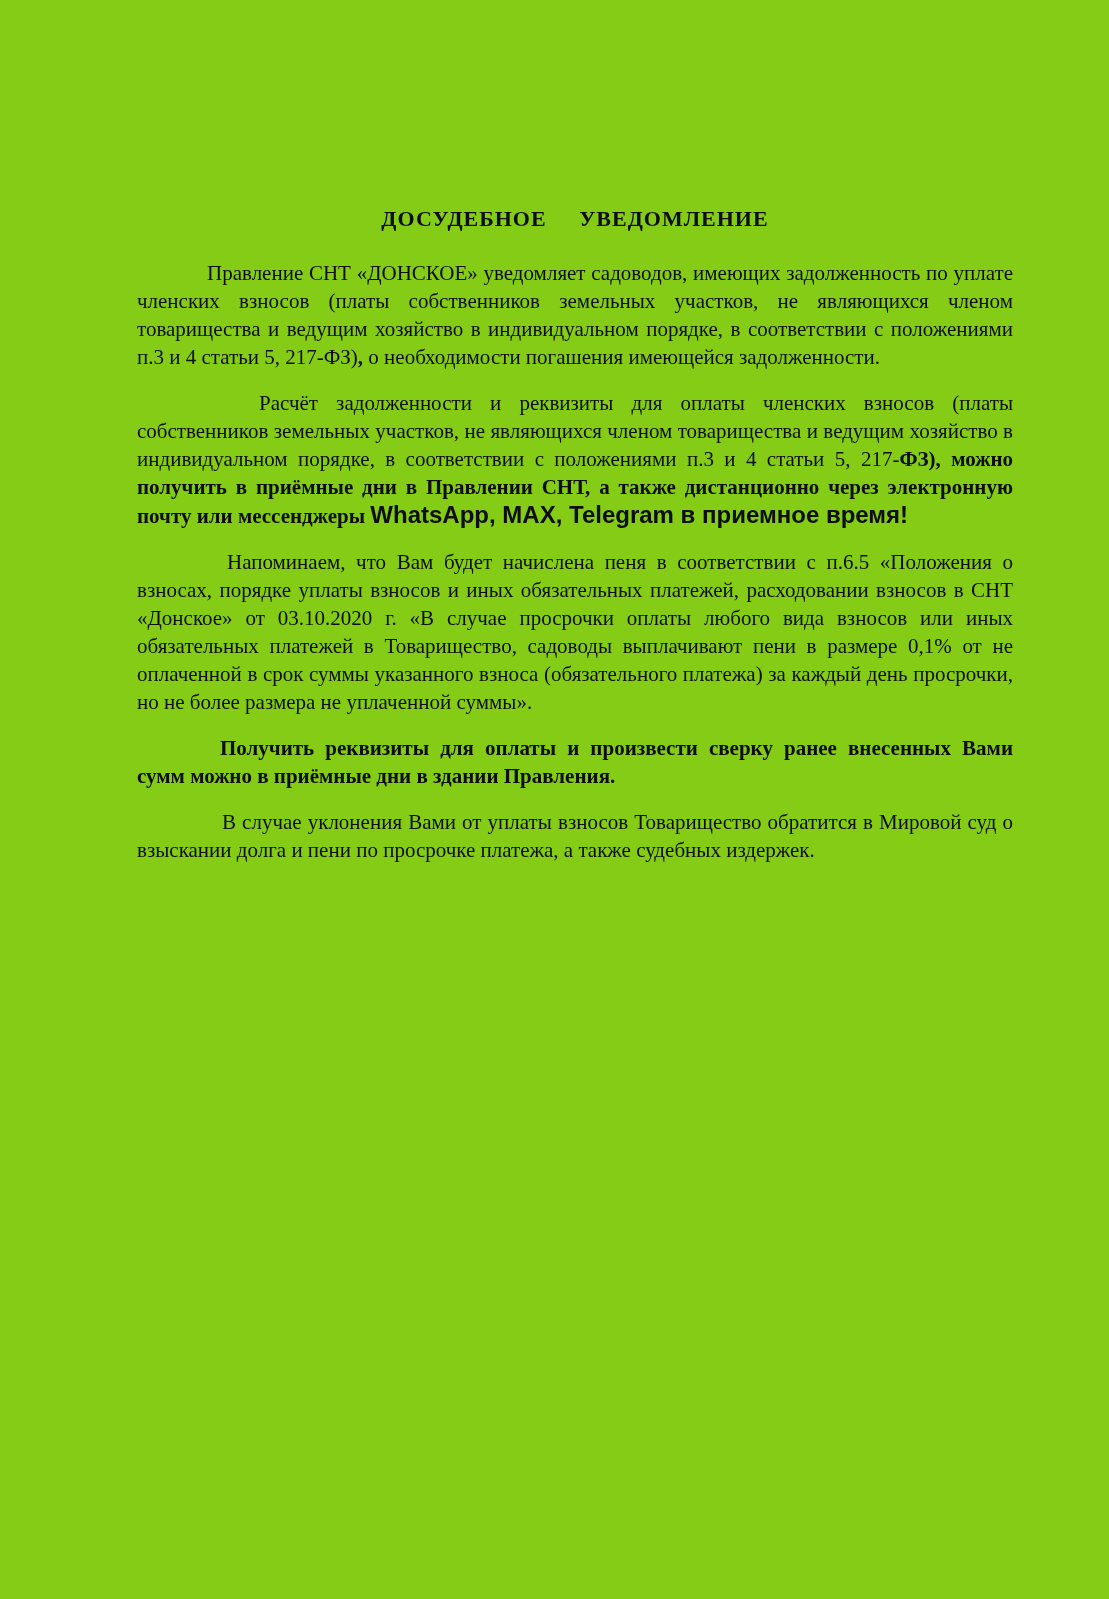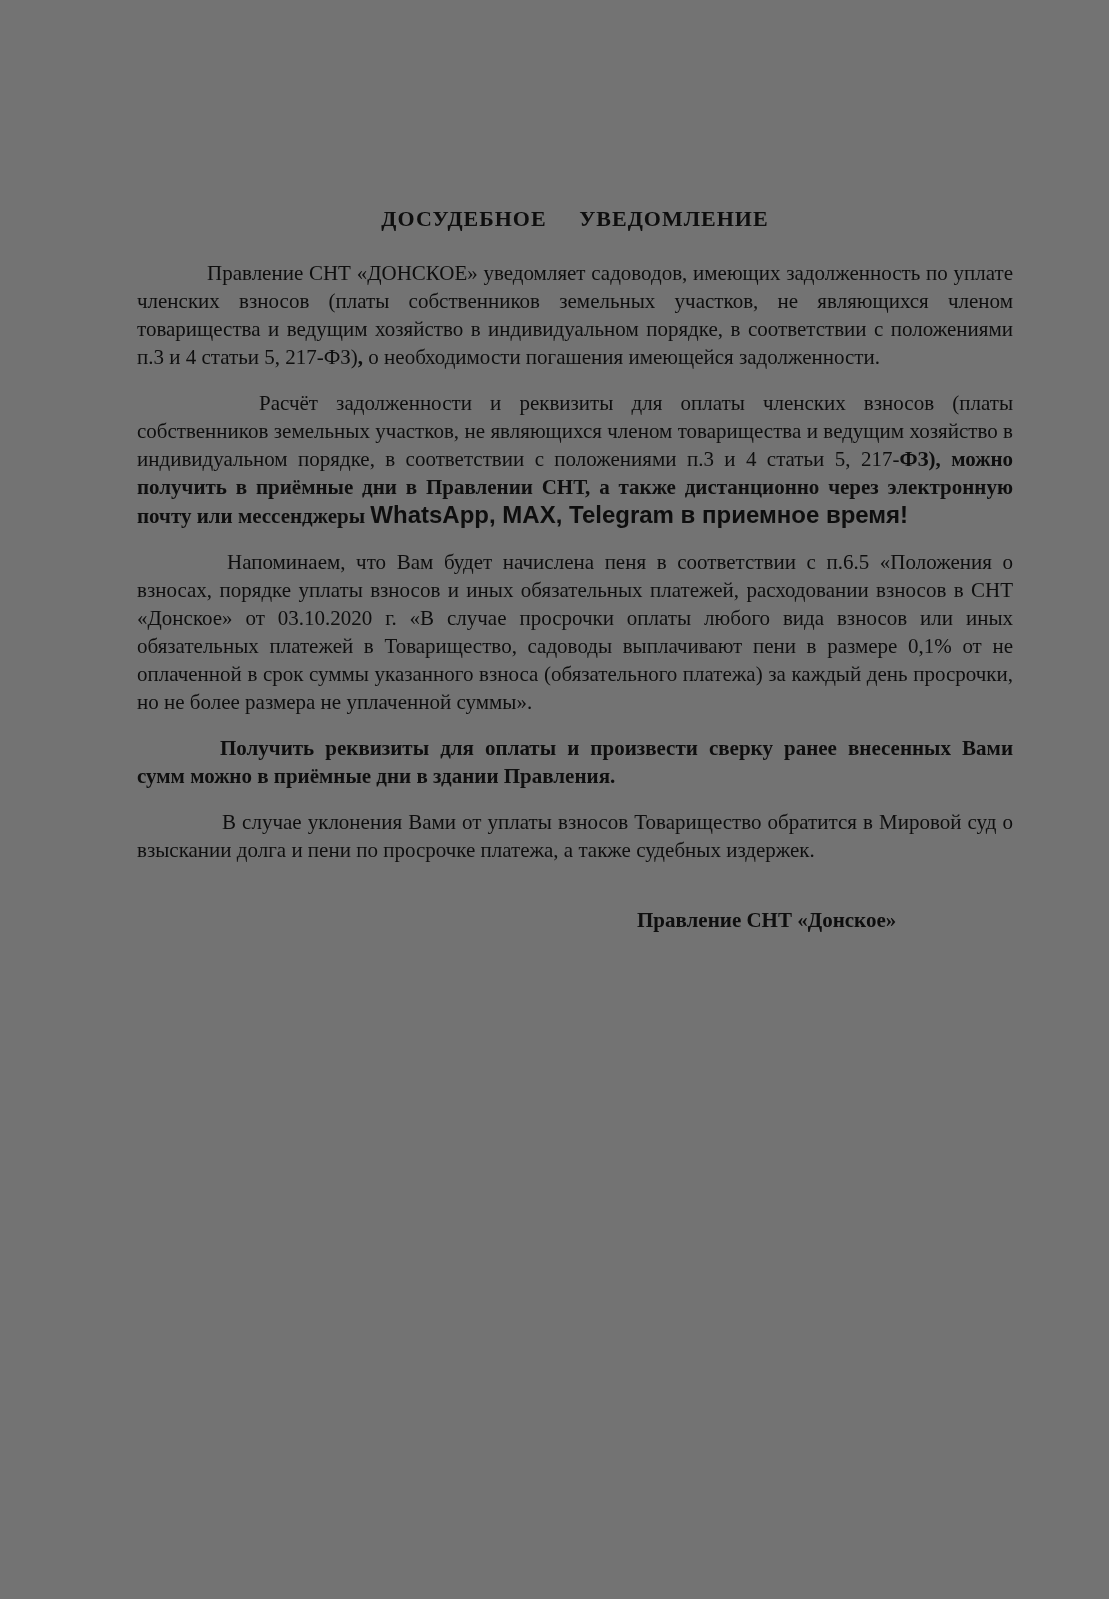--- a/index.html
+++ b/index.html
@@ -4,21 +4,21 @@
 <style>
   html, body {
     margin: 0;
     padding: 0;
     background: #ffffff;
   }
   .page {
     position: relative;
     width: 1109px;
     height: 1599px;
-    background: #737373;
+    background: #84cc16;
     color: #0e0e0e;
     font-family: "Liberation Serif", "DejaVu Serif", serif;
     font-size: 21px;
     line-height: 28px;
     overflow: hidden;
   }
   .content {
     padding-top: 205px;
     margin-left: 137px;
     width: 876px;
@@ -70,16 +70,15 @@
 
 
     <p class="para indent-3"><span>Расчёт задолженности и реквизиты для оплаты членских взносов (платы собственников земельных участков, не являющихся членом товарищества и ведущим хозяйство в индивидуальном порядке, в соответствии с положениями п.3 и 4 статьи 5, 217-</span><span class="b">ФЗ), можно получить в приёмные дни в Правлении СНТ, а также дистанционно через электронную почту или мессенджеры </span><span class="sans">WhatsApp, MAX, Telegram в </span><span class="sans u">приемное время!</span></p>
 
     <p class="para indent-4"><span>Напоминаем, что Вам будет начислена пеня в соответствии с п.6.5 «Положения о взносах, порядке уплаты взносов и иных обязательных платежей, расходовании взносов в СНТ «Донское» от 03.10.2020 г. «В случае просрочки оплаты любого вида взносов или иных обязательных платежей в Товарищество, садоводы выплачивают пени в размере 0,1% от не оплаченной в срок суммы указанного взноса (обязательного платежа) за каждый день просрочки, но не более размера не уплаченной суммы».</span></p>
 
     <p class="para indent-6"><span class="b">Получить реквизиты для оплаты и произвести сверку ранее внесенных Вами сумм можно в приёмные дни в здании Правления.</span></p>
 
     <p class="para indent-5"><span>В случае уклонения Вами от уплаты взносов Товарищество обратится в Мировой суд о взыскании долга и пени по просрочке платежа, а также судебных издержек.</span></p>
 
-    <div class="signature">Правление СНТ «Донское»</div>
 
   </div>
 </div>
 
 </body></html>

